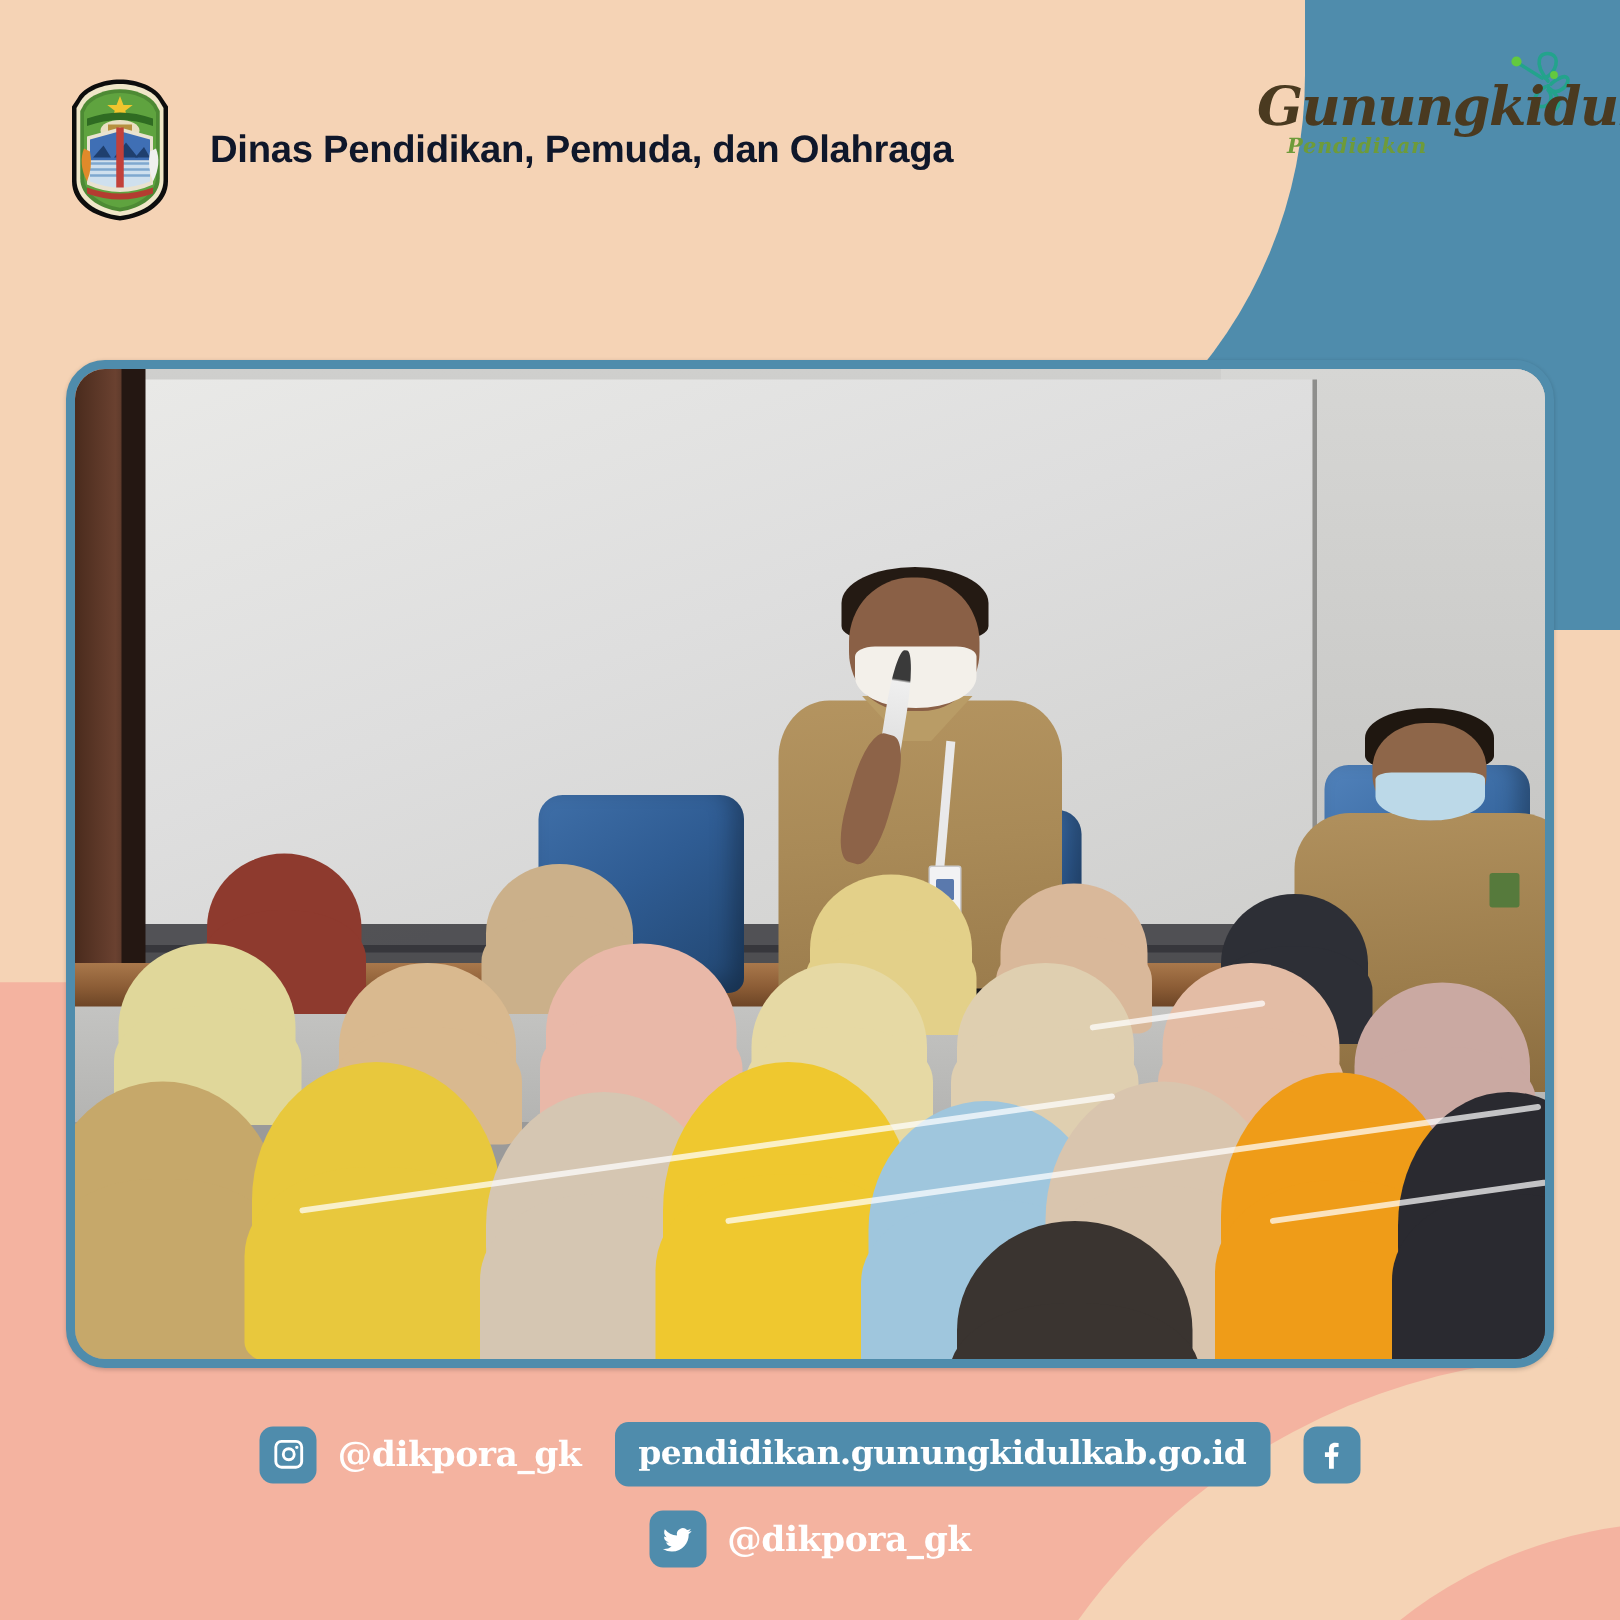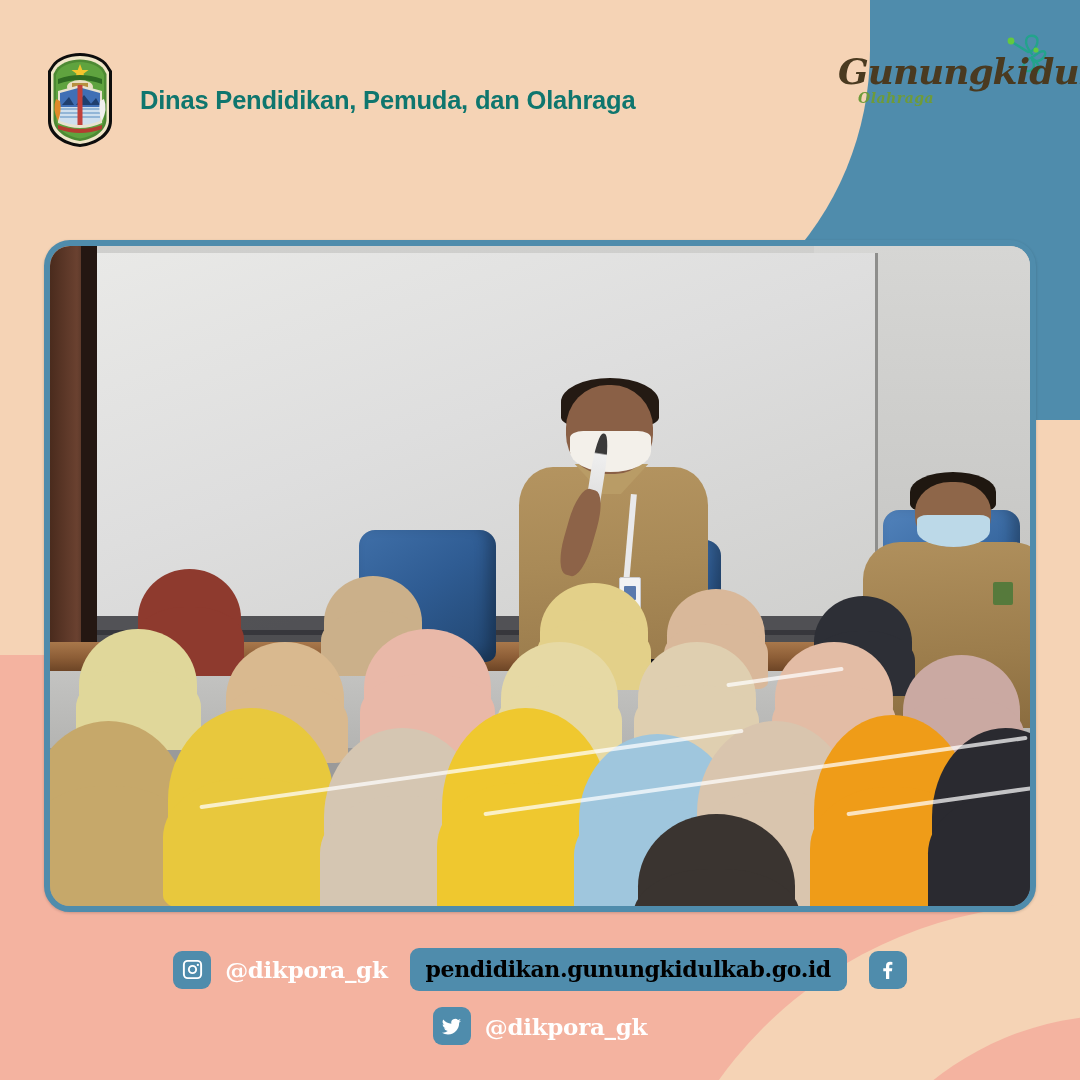--- a/index.html
+++ b/index.html
@@ -107,21 +107,21 @@
   .crest {
     width: 76px; height: 98px;
     flex: 0 0 auto;
     margin-right: 22px;
     position: relative;
   }
   .header-text { line-height: 1.18; }
   .header-line {
     font-size: 25.5px;
     font-weight: bold;
-    color: #0f766e;
+    color: #0f172a;
     letter-spacing: -0.2px;
     white-space: nowrap;
   }
 
   
   .brand {
     position: absolute;
     top: 28px; right: 30px;
     z-index: 13;
     width: 220px; height: 100px;
@@ -364,21 +364,21 @@
     font-size: 23px;
     letter-spacing: -0.3px;
   }
   .social-label.small { font-size: 18px; }
   .url-pill {
     background: #4F8CAC;
     border-radius: 9px;
     padding: 8px 16px 9px;
     font-family: "DejaVu Serif", serif;
     font-weight: bold;
-    color: #000000;
+    color: #ffffff;
     font-size: 22px;
     letter-spacing: -0.4px;
     margin: 0 8px;
   }
 </style>
 </head>
 <body>
 
 <div id="poster">
 
@@ -431,21 +431,21 @@
           <path d="M42 28 C54 18 56 26 50 31 C45 35 40 32 40 29"></path>
           <path d="M38 30 C28 36 30 44 37 43 C43 42 43 35 40 32"></path>
           <path d="M41 31 C50 38 48 46 42 45"></path>
           <path d="M36 24 L20 14"></path>
         </g>
         <circle cx="19" cy="13" r="3.4" fill="#63c93f"></circle>
         <circle cx="44" cy="22" r="2.6" fill="#63c93f"></circle>
       </svg>
     </div>
     <div class="brand-name">Gunungkidul</div>
-    <div class="brand-tagline">Olahraga</div>
+    <div class="brand-tagline">Pendidikan</div>
   </div>
 
   <div class="photo-card">
     <div class="photo">
 
       <div class="wall"></div>
       <div class="wall-right-panel"></div>
       <div class="screen"></div>
       <div class="screen-shadow"></div>
       <div class="wall-dark-left"></div>

